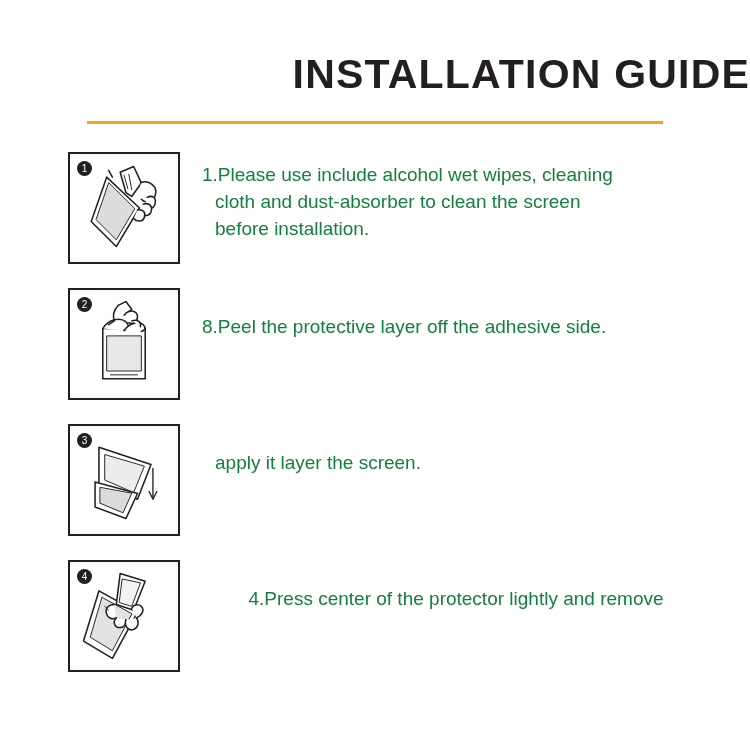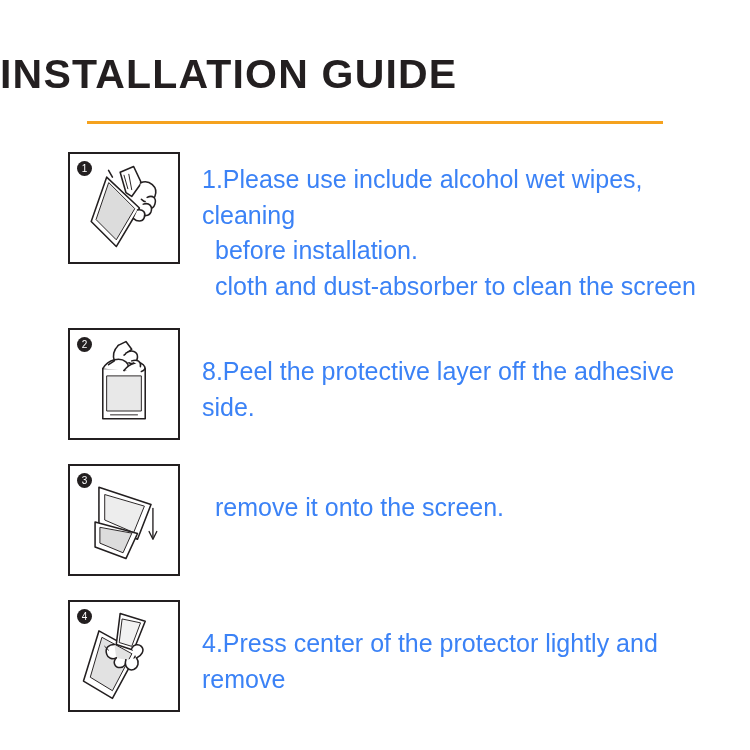--- a/index.html
+++ b/index.html
@@ -15,21 +15,21 @@
     overflow: hidden;
   }
   .page {
     position: relative;
     width: 750px;
     height: 750px;
     box-sizing: border-box;
   }
   .header {
     padding: 52px 0 0 0;
-    text-align: left;
+    text-align: right;
   }
   .title {
     font-size: 41px;
     font-weight: bold;
     letter-spacing: 1.2px;
     color: #231f20;
     margin: 0;
     line-height: 1.1;
   }
   .rule {
@@ -72,27 +72,27 @@
     z-index: 5;
   }
   .art {
     position: absolute;
     inset: 0;
   }
   .text {
     flex: 1;
     padding-left: 22px;
     padding-top: 10px;
-    font-size: 25px;
+    font-size: 19px;
     line-height: 1.42;
-    color: #3b82f6;
+    color: #15803d;
   }
   .step-2 .text { padding-top: 26px; }
   .step-3 .text { padding-top: 26px; }
-  .step-4 .text { padding-top: 26px; }
+  .step-4 .text { padding-top: 26px; text-align: center; }
   .hang {
     display: block;
     text-indent: 0;
   }
   .indent {
     display: block;
     padding-left: 13px;
   }
 </style>
 </head>
@@ -120,22 +120,22 @@
             <path d="M64 37 L61 21" stroke-width="1"></path>
             <path d="M73 30 C82 26 92 34 88 44 C86 50 78 52 74 47" fill="#ffffff"></path>
             <path d="M80 45 C86 42 90 46 88 52 C86 58 80 58 77 54" fill="#ffffff"></path>
             <path d="M76 52 C82 50 86 54 84 60 C82 65 76 65 73 61" fill="#ffffff"></path>
             <path d="M70 58 C76 57 79 61 77 66 C75 71 69 70 66 67" fill="#ffffff"></path>
           </g>
         </svg>
       </div>
       <div class="text">
         <span class="hang">1.Please use include alcohol wet wipes, cleaning</span>
+        <span class="indent">cloth and dust-absorber to clean the screen</span>
         <span class="indent">before installation.</span>
-        <span class="indent">cloth and dust-absorber to clean the screen</span>
       </div>
     </div>
 
     <div class="step step-2">
       <div class="thumb">
         <div class="badge">2</div>
         <svg class="art" viewBox="0 0 112 112">
           <g fill="none" stroke="#231f20" stroke-width="1.6" stroke-linejoin="round" stroke-linecap="round">
             <path d="M34 40 L34 92 L78 92 L78 40 Z" fill="#ffffff"></path>
             <path d="M38 48 L38 84 L74 84 L74 48 Z" fill="#e8e8e8" stroke-width="1"></path>
@@ -162,21 +162,21 @@
             <path d="M30 22 L30 60 L70 76 L84 40 Z" fill="#ffffff"></path>
             <path d="M36 30 L36 56 L66 69 L77 42 Z" fill="#ededed" stroke-width="1"></path>
             <path d="M26 58 L26 84 L58 96 L70 70 Z" fill="#ffffff"></path>
             <path d="M31 64 L31 80 L55 90 L64 70 Z" fill="#dcdcdc" stroke-width="1"></path>
             <path d="M86 44 L86 74" stroke-width="1.4"></path>
             <path d="M82 68 L86 76 L90 68" stroke-width="1.4" fill="none"></path>
           </g>
         </svg>
       </div>
       <div class="text">
-        <span class="indent">remove it onto the screen.</span>
+        <span class="indent">apply it layer the screen.</span>
       </div>
     </div>
 
     <div class="step step-4">
       <div class="thumb">
         <div class="badge">4</div>
         <svg class="art" viewBox="0 0 112 112">
           <g fill="none" stroke="#231f20" stroke-width="1.6" stroke-linejoin="round" stroke-linecap="round">
             <path d="M30 30 L14 82 L44 100 L70 52 Z" fill="#ffffff"></path>
             <path d="M33 37 L21 78 L44 92 L64 54 Z" fill="#e2e2e2" stroke-width="1"></path>

